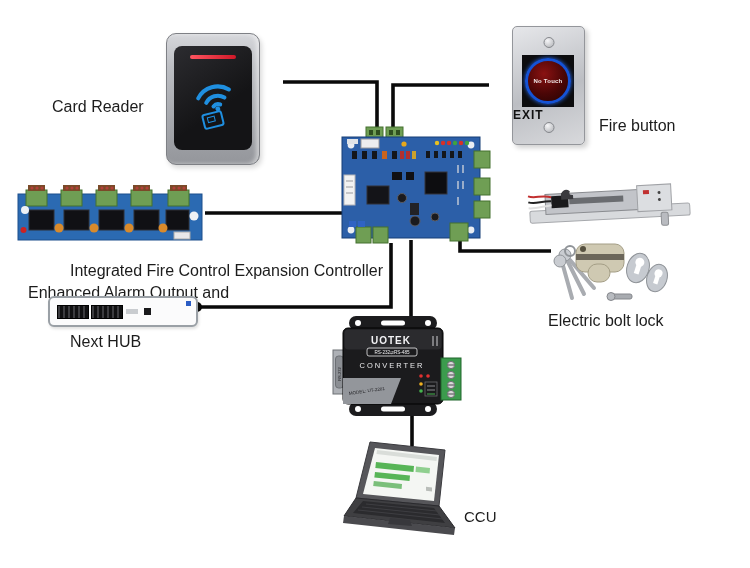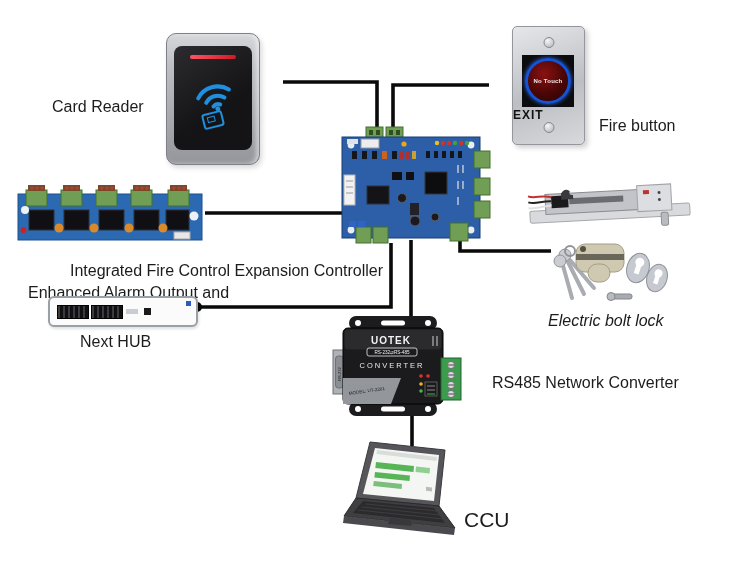--- a/index.html
+++ b/index.html
@@ -243,21 +243,21 @@
   <div class="lbl" style="left:28px;top:240px;margin-top:44px;">Enhanced Alarm Output and</div>
   <div class="lbl" style="left:38px;top:262px;margin-left:32px;">Integrated Fire Control Expansion Controller</div>
 
   <div class="dev hub">
     <div class="pins p1"></div>
     <div class="pins p2"></div>
     <div class="tag"></div>
     <div class="sq"></div>
     <div class="logo"></div>
   </div>
-  <div class="lbl" style="left:80px;top:333px;">Next HUB</div>
+  <div class="lbl" style="left:70px;top:333px;">Next HUB</div>
 
   <div class="dev" style="left:528px;top:185px;transform:rotate(-3deg);">
     <svg width="168" height="52" viewBox="0 0 168 52">
       <rect x="2" y="22" width="160" height="12" rx="2" fill="#d8dadd" stroke="#a6a8ac"></rect>
       <rect x="18" y="6" width="94" height="20" fill="#c2c4c9" stroke="#8a8c90"></rect>
       <rect x="42" y="11" width="54" height="6" fill="#6a6c70"></rect>
       <rect x="24" y="8" width="17" height="12" fill="#1a1a1c"></rect>
       <path d="M24 9 C14 6 8 10 1 7" stroke="#c23030" stroke-width="2" fill="none"></path>
       <path d="M24 13 C14 12 8 16 1 13" stroke="#222" stroke-width="2" fill="none"></path>
       <path d="M24 17 C14 18 8 20 1 19" stroke="#e0e0e0" stroke-width="2" fill="none"></path>
@@ -297,21 +297,21 @@
       <g transform="rotate(18 107 42)">
         <ellipse cx="107" cy="42" rx="10" ry="14" fill="#c6cad0" stroke="#8f9398"></ellipse>
         <circle cx="107" cy="37" r="4" fill="#fff"></circle>
           <rect x="104.8" y="39" width="4.5" height="9" fill="#fff"></rect>
       </g>
 
       <rect x="62" y="58" width="20" height="5" rx="2" fill="#a8abb0" stroke="#85878c"></rect>
       <circle cx="61" cy="60.5" r="4" fill="#b8bbc0" stroke="#85878c"></circle>
     </svg>
   </div>
-  <div class="lbl" style="left:548px;top:312px;font-style:italic;">Electric bolt lock</div>
+  <div class="lbl" style="left:548px;top:312px;">Electric bolt lock</div>
 
   <div class="dev" style="left:329px;top:316px;">
     <svg width="150" height="102" viewBox="0 0 150 102">
 
       <rect x="20" y="0" width="88" height="14" rx="7" fill="#1c1c1e"></rect>
       <circle cx="29" cy="7" r="3" fill="#fff"></circle>
         <circle cx="99" cy="7" r="3" fill="#fff"></circle>
       <rect x="52" y="4.5" width="24" height="5" rx="2.5" fill="#fff"></rect>
 
       <rect x="20" y="86" width="88" height="14" rx="7" fill="#1c1c1e"></rect>
@@ -353,21 +353,20 @@
           <circle cx="122" cy="78" r="3.6"></circle>
       </g>
       <g stroke="#4a4a4e" stroke-width="1">
         <line x1="119" y1="49" x2="125" y2="49"></line>
           <line x1="119" y1="59" x2="125" y2="59"></line>
         <line x1="119" y1="69" x2="125" y2="69"></line>
           <line x1="119" y1="78" x2="125" y2="78"></line>
       </g>
     </svg>
   </div>
-  <div class="lbl" style="left:492px;top:374px;">RS485 Network Converter</div>
 
   <div class="dev" style="left:342px;top:440px;">
     <svg width="125" height="108" viewBox="0 0 125 108">
 
       <polygon points="28,2 103,10 97,66 14,58" fill="#56565a" stroke="#3a3a3e"></polygon>
       <polygon points="33,8 97,15 92,61 21,54" fill="#f4f6f3"></polygon>
 
       <polygon points="35,10 95,17 94.5,21 34.5,14" fill="#d9ddd9"></polygon>
       <polygon points="34,22 72,26 71.5,32 33.3,28" fill="#57b557"></polygon>
       <polygon points="74,26.5 88,28 87.6,33.5 73.5,32" fill="#8fcf8f"></polygon>
@@ -379,15 +378,15 @@
       <polygon points="21,61 92,68 103,83 11,73" fill="#2b2b2e"></polygon>
       <g stroke="#3e3e42" stroke-width="1">
         <line x1="24" y1="64" x2="95" y2="71"></line>
           <line x1="20" y1="67" x2="98" y2="75"></line>
         <line x1="16" y1="70" x2="101" y2="79"></line>
       </g>
       <polygon points="2,76 113,88 112,95 1,83" fill="#4a4a4e"></polygon>
       <polygon points="48,78 68,80 70,86 46,84" fill="#38383c"></polygon>
     </svg>
   </div>
-  <div class="lbl" style="left:464px;top:508px;font-size:21px;">CCU</div>
+  <div class="lbl" style="left:464px;top:508px;font-size:15px;">CCU</div>
 
 </div>
 
 </body></html>

